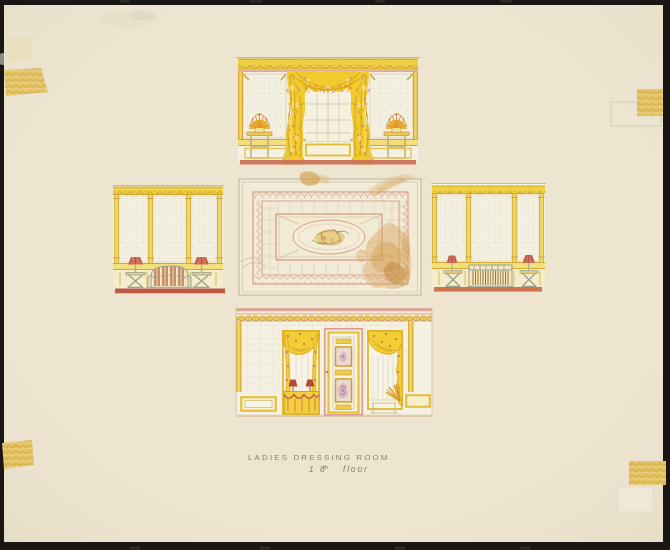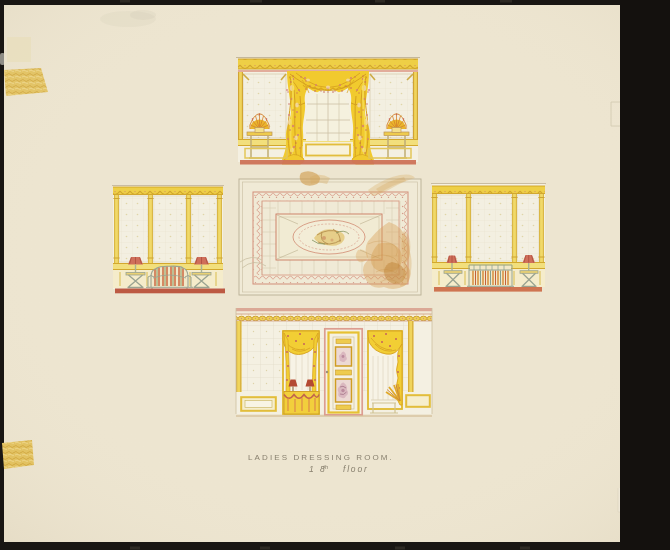--- a/index.html
+++ b/index.html
@@ -1,16 +1,16 @@
 <!DOCTYPE html>
 <html><head>
 <meta charset="utf-8">
 <style>
   html,body{margin:0;padding:0;background:#14110e;}
-  #stage{position:relative;width:620px;height:550px;overflow:hidden;font-family:"Liberation Sans",sans-serif;}
+  #stage{position:relative;width:670px;height:550px;overflow:hidden;font-family:"Liberation Sans",sans-serif;}
   svg{display:block;}
 </style>
 </head>
 <body>
 <div id="stage">
 <svg width="670" height="550" viewBox="0 0 670 550">
 <defs>
   <pattern id="quilt" width="11" height="11" patternUnits="userSpaceOnUse">
     <rect width="11" height="11" fill="#f3efe1"></rect>
     <path d="M0 0H11M0 0V11" stroke="#e7dfcb" stroke-width="0.6"></path>

